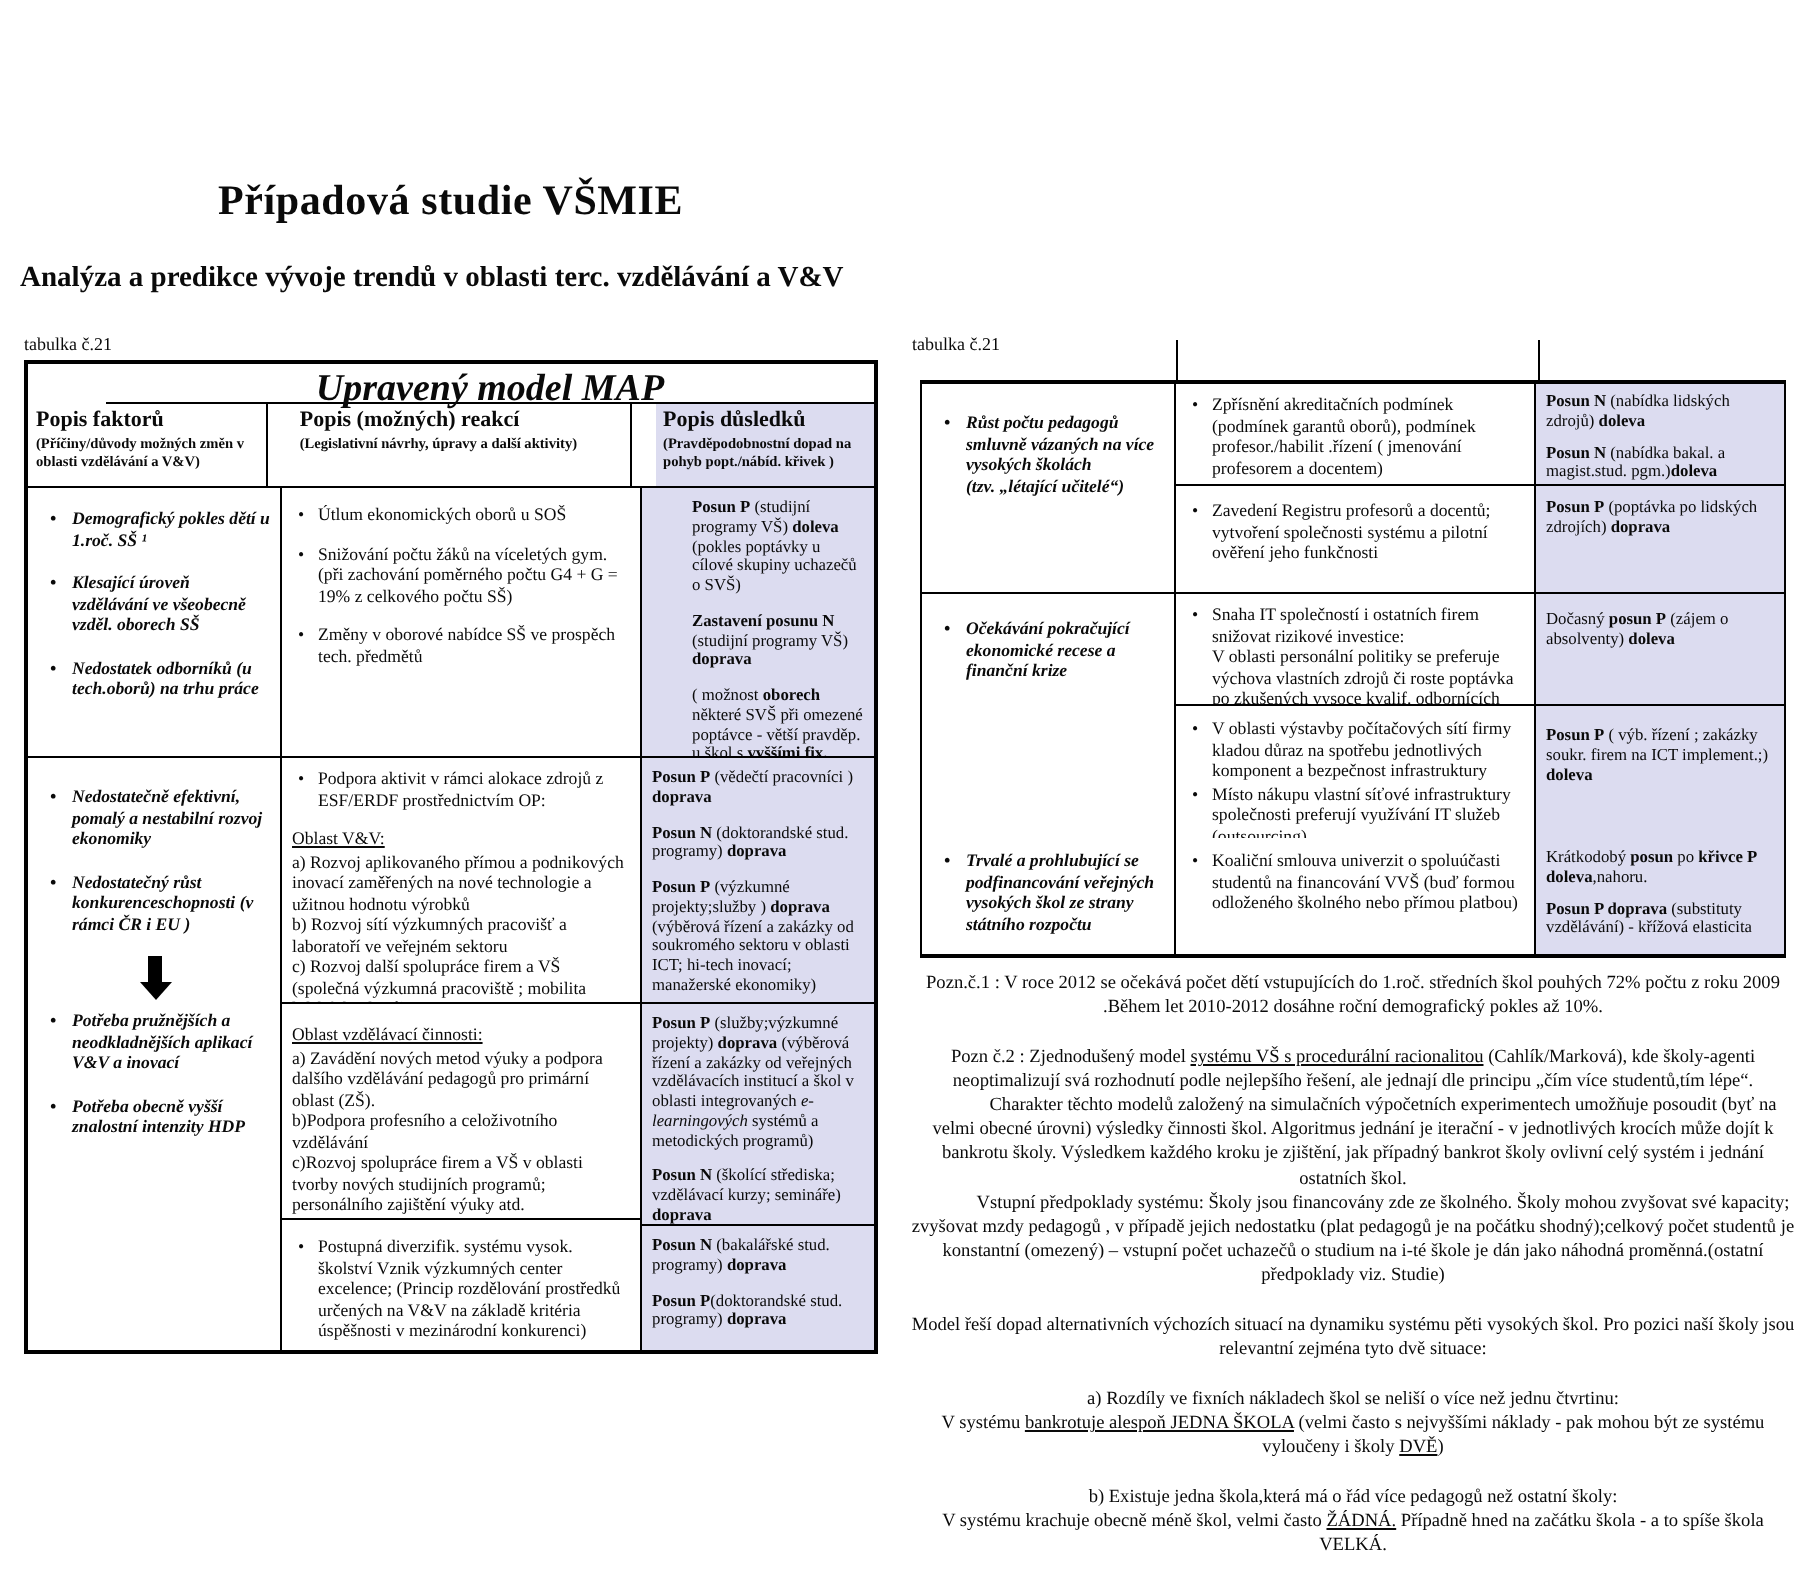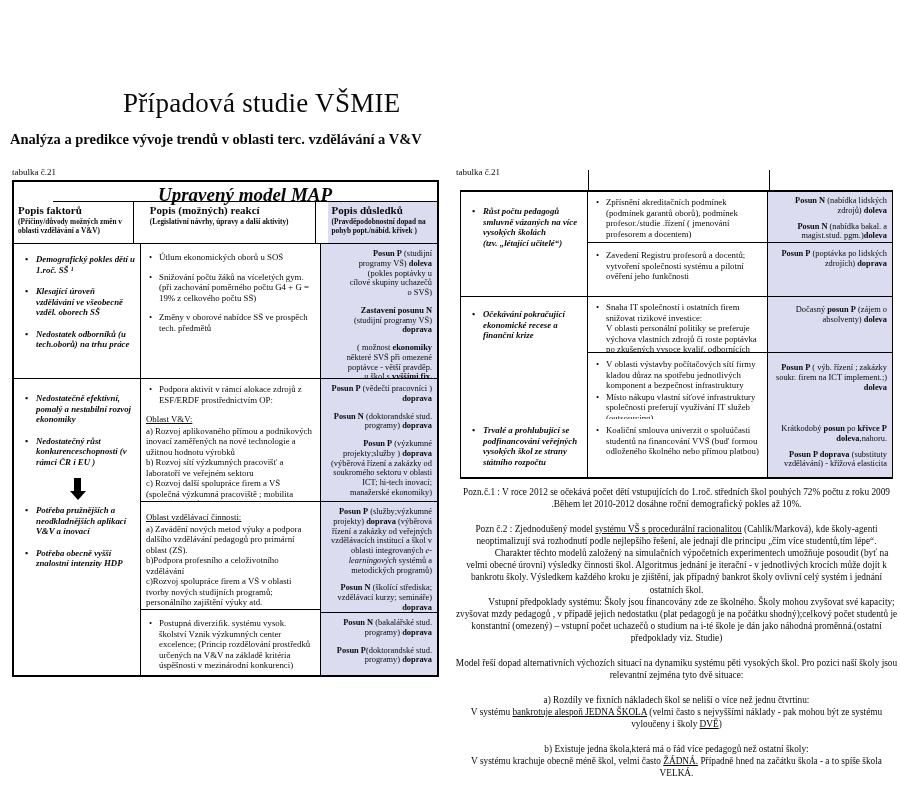--- a/index.html
+++ b/index.html
@@ -1,20 +1,20 @@
 <!DOCTYPE html>
 <html><head>
 <meta charset="utf-8">
 <style>
   html,body{margin:0;padding:0;background:#fff;}
   .page{position:relative;width:900px;height:787px;background:#ffffff;overflow:hidden;
         font-family:"Liberation Serif",serif;color:#0a0a0a;}
   .b{font-weight:bold;} .u{text-decoration:underline;} .i{font-style:italic;}
 
-  .page-title{position:absolute;left:123px;top:88px;font-size:27px;font-weight:normal;letter-spacing:.3px;}
+  .page-title{position:absolute;left:109px;top:88px;font-size:21px;font-weight:bold;letter-spacing:.3px;}
   .page-subtitle{position:absolute;left:10px;top:131px;font-size:14.5px;font-weight:bold;}
 
   .cap{position:absolute;font-size:9px;}
   .cap-left{left:12px;top:167px;}
   .cap-right{left:456px;top:167px;}
 
   
   .tbl{position:absolute;background:#fff;box-sizing:border-box;}
   .lt{left:12px;top:180px;width:427px;border:2px solid #000;}
   .rt{left:460px;top:190px;width:433px;border:1px solid #000;border-top:2px solid #000;}
@@ -46,21 +46,21 @@
   .rt .r1 .sA{height:51px;} .rt .r1 .sB{height:52px;}
   .rt .r3 .sA{height:56px;} .rt .r3 .sB{height:66px;}
 
   ul{margin:0;padding:0;list-style:none;}
   li{position:relative;padding-left:13px;margin-bottom:9px;white-space:pre-line;}
   li::before{content:"\2022";position:absolute;left:3px;top:0;}
   .factors li{padding-left:17px;margin-bottom:11px;font-style:italic;font-weight:bold;}
   .factors li::before{left:6px;}
   .cell p,.sec p{margin:0 0 8px 0;white-space:pre-line;}
   .cons{font-size:8.4px;line-height:1.16;}
-  .cons p{margin:0 0 8px 0;text-align:right;}
+  .cons p{margin:0 0 8px 0;}
   .cons p.tight{margin-bottom:0;}
   .und-head{text-decoration:underline;margin-bottom:1px !important;}
   .plain-lines p{margin:0;}
 
   .arrow{position:relative;width:7px;height:13px;background:#000;margin:2px 0 14px 55px;}
   .arrow::after{content:"";position:absolute;top:100%;left:50%;transform:translateX(-50%);
                 border:8px solid transparent;border-top:9px solid #000;}
 
   .stub{position:absolute;width:1px;height:20px;background:#000;top:170px;}
   .stub1{left:588px;} .stub2{left:769px;}
@@ -118,21 +118,21 @@
 (při  zachování poměrného počtu G4 + G = 19% z celkového počtu SŠ)</li>
             <li>Změny v oborové nabídce SŠ ve prospěch tech. předmětů</li>
           </ul>
         </div>
       </div>
       <div class="cell c3 lav cons">
         <div class="sec" style="height:100%;margin-left:20px;">
           <p class="tight"><span class="b">Posun P</span><span> (studijní programy VŠ) </span><span class="b">doleva</span></p>
           <p>(pokles poptávky u cílové skupiny uchazečů o SVŠ)</p>
           <p><span class="b">Zastavení posunu N</span><span> (studijní programy VŠ) </span><span class="b">doprava</span></p>
-          <p>( možnost <span class="b">ekonomiky</span> některé SVŠ při omezené poptávce - větší pravděp. u škol s <span class="b">vyššími fix. náklady</span> . Ostatní školy pouze absorbují převis P. Prediktivní model dynamiky systému VŠ) ²</p>
+          <p>( možnost <span class="b">oborech</span> některé SVŠ při omezené poptávce - větší pravděp. u škol s <span class="b">vyššími fix. náklady</span> . Ostatní školy pouze absorbují převis P. Prediktivní model dynamiky systému VŠ) ²</p>
         </div>
       </div>
     </div>
 
     <div class="row body2">
       <div class="cell c1">
         <div class="sec" style="height:100%;padding-top:14px;">
           <ul class="factors">
             <li>Nedostatečně efektivní, pomalý a nestabilní rozvoj ekonomiky</li>
             <li>Nedostatečný růst konkurenceschopnosti (v rámci ČR i EU )</li>
@@ -197,21 +197,21 @@
         <div class="sec" style="height:100%;padding-top:14px;">
           <ul class="factors">
             <li>Růst počtu pedagogů smluvně vázaných na více vysokých školách
 (tzv. „létající učitelé“)</li>
           </ul>
         </div>
       </div>
       <div class="cell c2">
         <div class="sec sA hline">
           <ul>
-              <li>Zpřísnění akreditačních podmínek (podmínek garantů oborů), podmínek profesor./studie .řízení ( jmenování profesorem a docentem)</li>
+              <li>Zpřísnění akreditačních podmínek (podmínek garantů oborů), podmínek profesor./habilit .řízení ( jmenování profesorem a docentem)</li>
             </ul>
         </div>
         <div class="sec sB" style="padding-top:7px;">
           <ul>
               <li>Zavedení Registru profesorů a docentů; vytvoření společnosti systému a pilotní ověření jeho funkčnosti</li>
             </ul>
         </div>
       </div>
       <div class="cell c3 lav cons">
         <div class="sec sA hline" style="padding-top:4px;">

